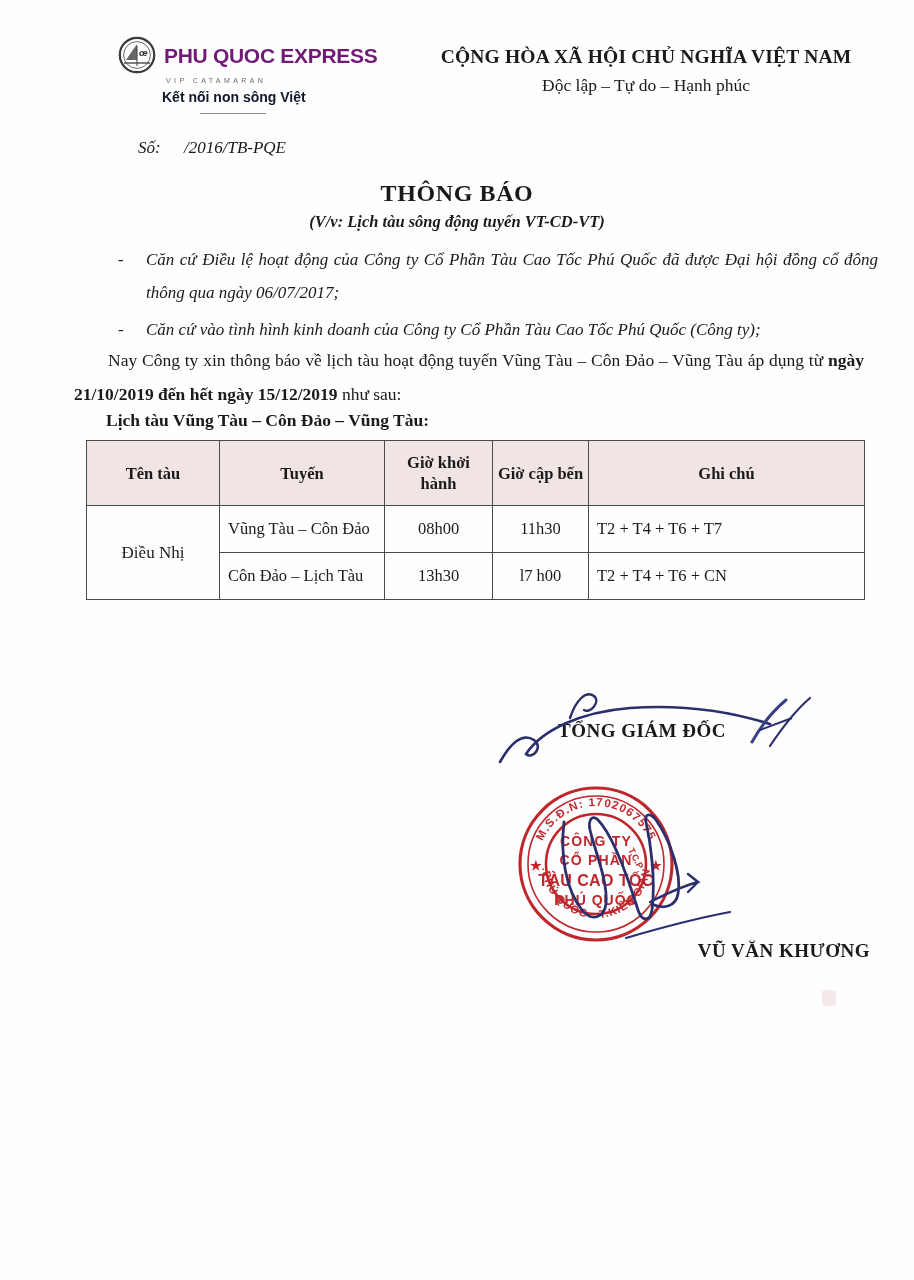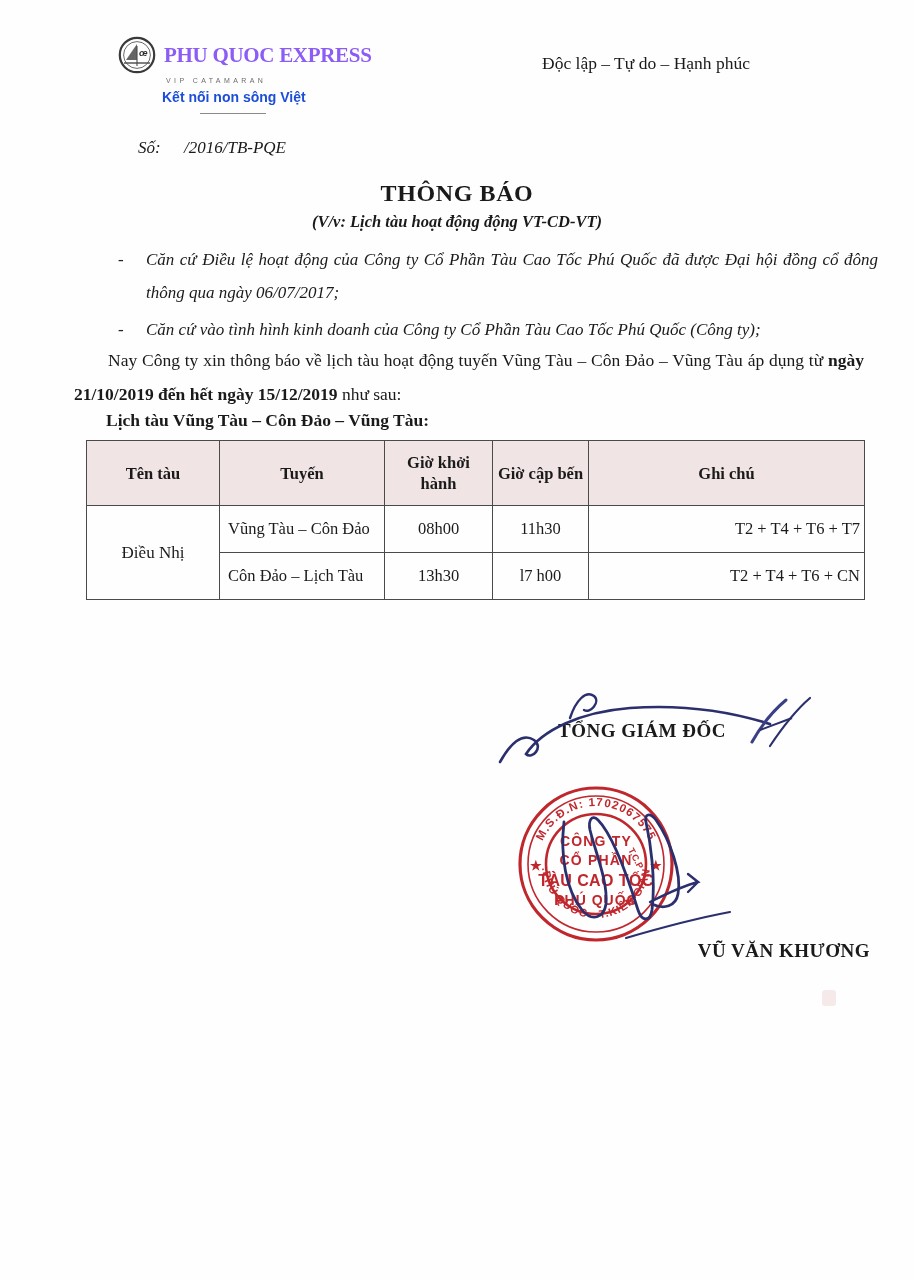--- a/index.html
+++ b/index.html
@@ -34,42 +34,42 @@
     align-items: center;
     gap: 8px;
   }
   .logo-mark {
     width: 38px;
     height: 38px;
     flex: 0 0 38px;
     position: relative;
   }
   .logo-wordmark {
-    font-family: Liberation Serif, serif;
+    font-family: Liberation Sans, sans-serif;
     font-weight: bold;
     font-size: 21px;
     letter-spacing: -0.3px;
-    color: #8b5cf6;
+    color: #701a75;
     line-height: 1;
     white-space: nowrap;
   }
   .logo-sub {
     font-family: "Liberation Sans", sans-serif;
     font-size: 7px;
     letter-spacing: 3.4px;
     color: #6b6b6b;
     margin-top: 3px;
     margin-left: 48px;
     white-space: nowrap;
   }
   .logo-tagline {
     font-family: "Liberation Sans", sans-serif;
     font-weight: bold;
     font-size: 14px;
-    color: #1d4ed8;
+    color: #0f172a;
     margin-top: 5px;
     margin-left: 44px;
     white-space: nowrap;
   }
   .logo-rule {
     width: 66px;
     height: 1px;
     background: #8a8a8a;
     margin-top: 8px;
     margin-left: 82px;
@@ -203,21 +203,21 @@
     height: 40px;
     font-weight: normal;
   }
   .col-name  { width: 133px; }
   .col-route { width: 165px; }
   .col-dep   { width: 108px; }
   .col-arr   { width: 96px; }
   .col-note  { width: 276px; }
   td.cell-name  { font-size: 17px; }
   td.cell-route { text-align: left; padding-left: 8px; }
-  td.cell-note  { text-align: right; padding-left: 14px; }
+  td.cell-note  { text-align: left; padding-left: 8px; }
 
   
   .sig-area {
     position: absolute;
     left: 470px;
     top: 690px;
     width: 400px;
     height: 300px;
   }
   .sig-title {
@@ -295,30 +295,31 @@
         </svg>
       </div>
       <div class="logo-wordmark">PHU QUOC EXPRESS</div>
     </div>
     <div class="logo-sub">VIP CATAMARAN</div>
     <div class="logo-tagline">Kết nối non sông Việt</div>
     <div class="logo-rule"></div>
   </div>
 
   <div class="nat-header">
+    <div class="nat-title">CỘNG HÒA XÃ HỘI CHỦ NGHĨA VIỆT NAM</div>
     <div class="nat-motto">Độc lập – Tự do – Hạnh phúc</div>
   </div>
 
   <div class="ref-line">
     <span class="ref-label">Số:</span><span>/2016/TB-PQE</span>
   </div>
 
   <div class="doc-title">
     <div class="doc-title-main">THÔNG BÁO</div>
-    <div class="doc-title-sub">(V/v: Lịch tàu hoạt động động VT-CD-VT)</div>
+    <div class="doc-title-sub">(V/v: Lịch tàu sông động tuyến VT-CD-VT)</div>
   </div>
 
   <div class="bullets">
     <div class="bullet-item">
       <span class="bullet-dash">-</span>
       <span class="bullet-text">Căn cứ Điều lệ hoạt động của Công ty Cổ Phần Tàu Cao Tốc Phú Quốc đã được Đại hội đồng cổ đông thông qua ngày 06/07/2017;</span>
     </div>
     <div class="bullet-item">
       <span class="bullet-dash">-</span>
       <span class="bullet-text">Căn cứ vào tình hình kinh doanh của Công ty Cổ Phần Tàu Cao Tốc Phú Quốc (Công ty);</span>

